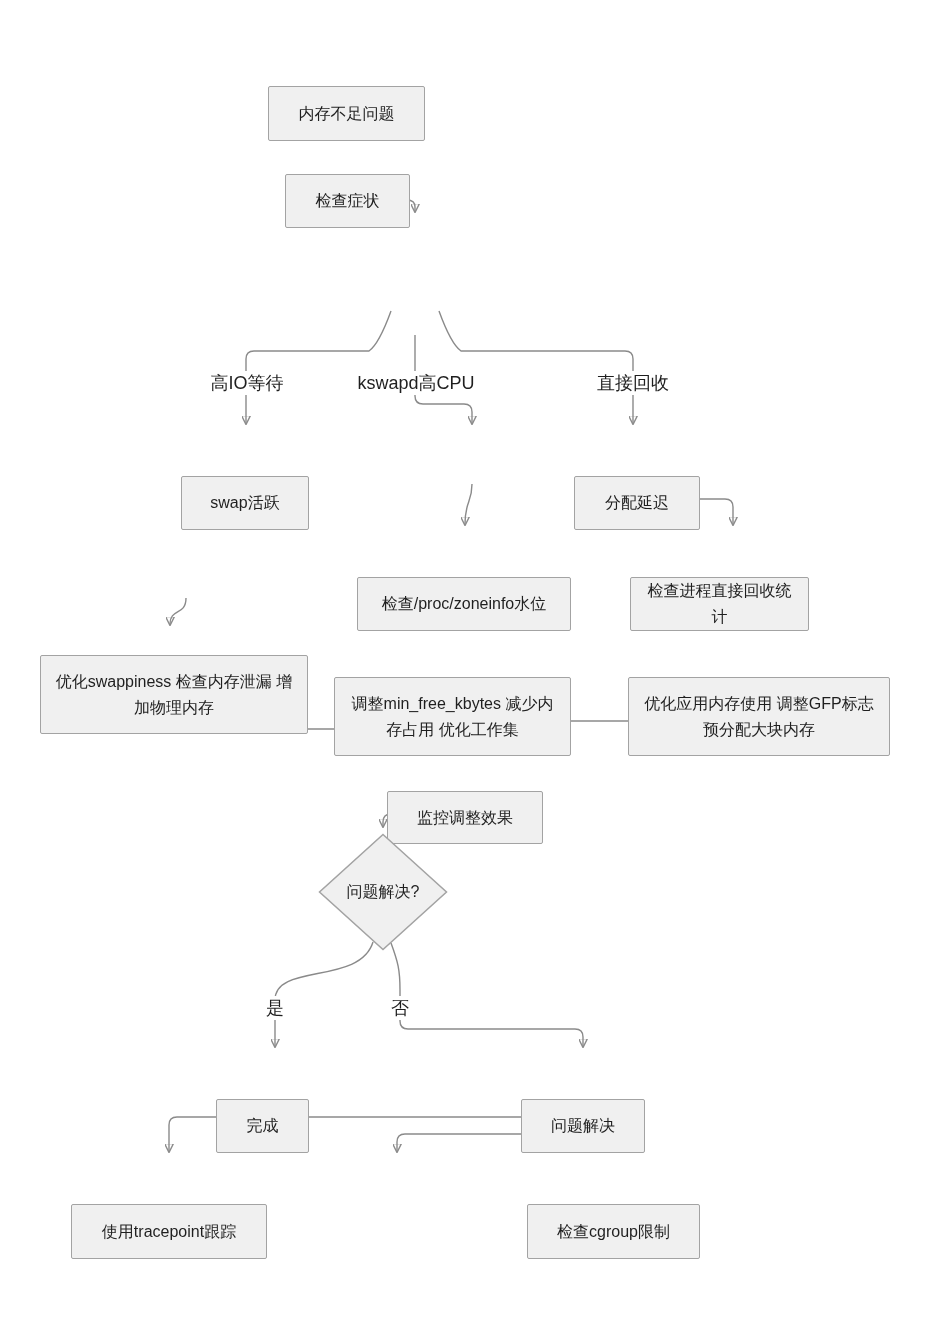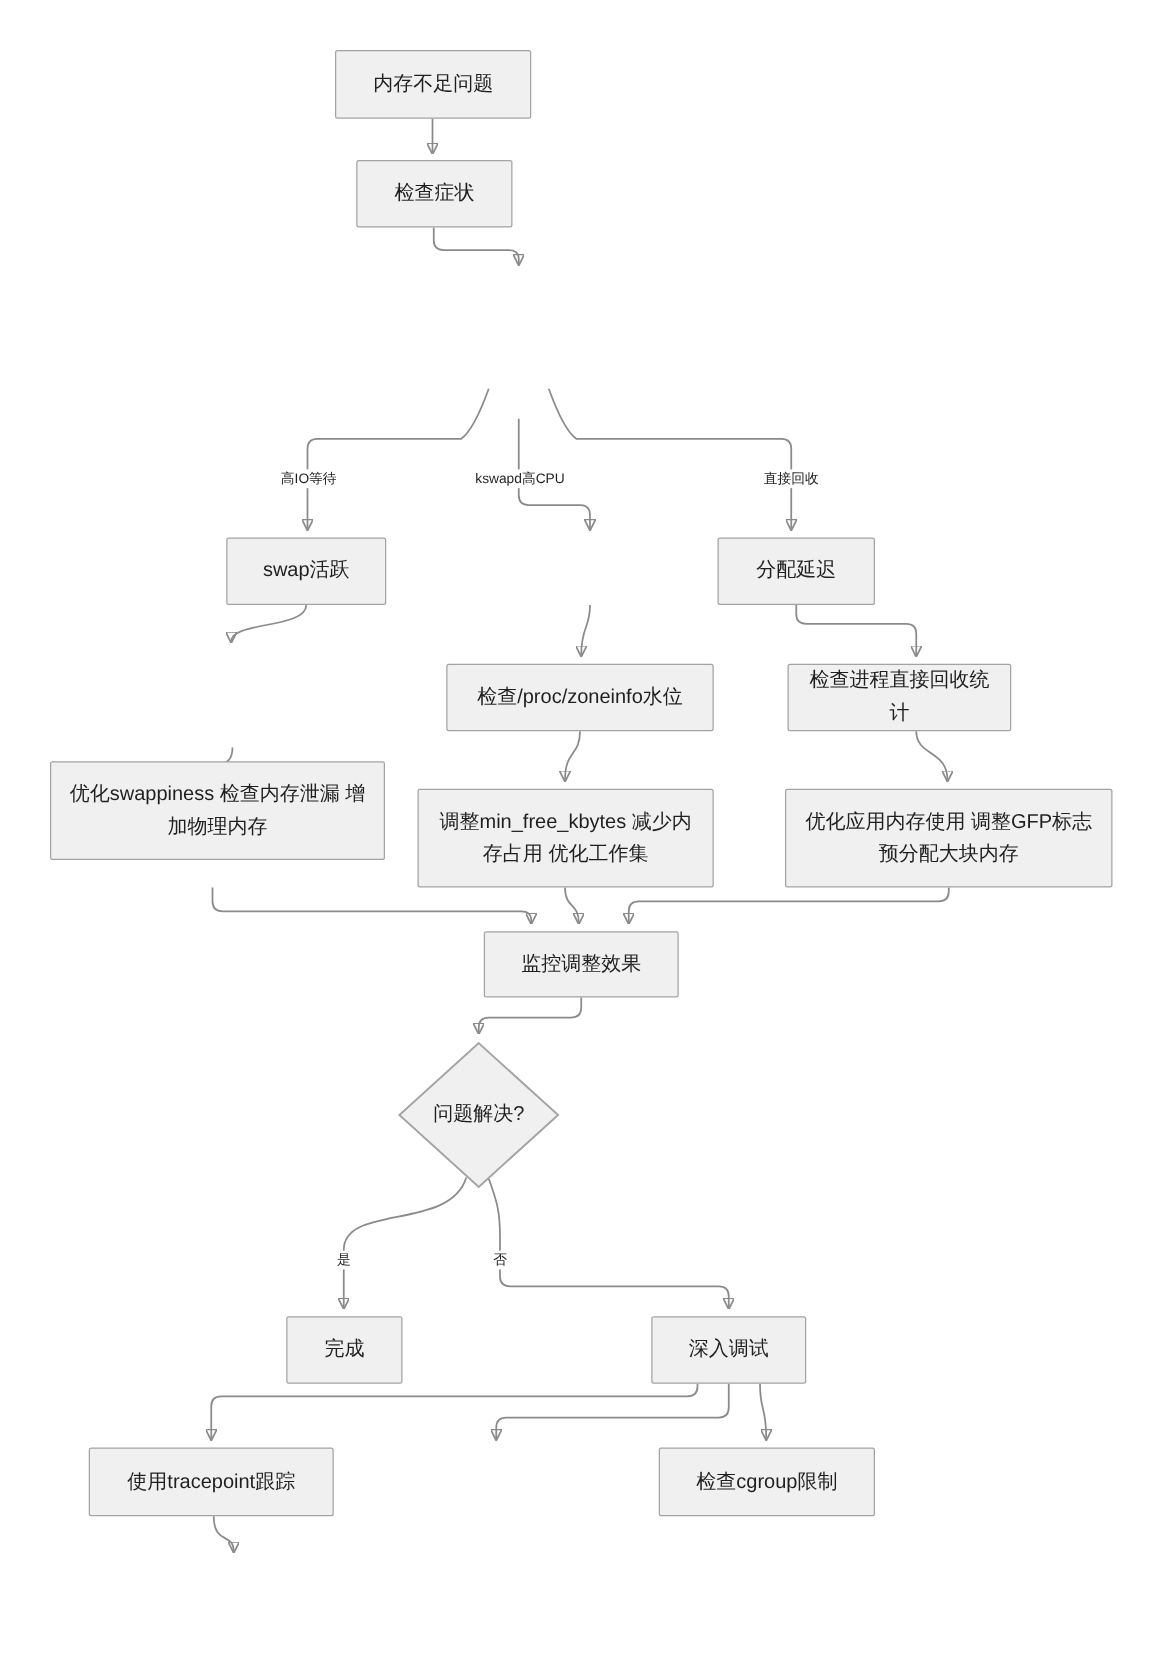--- a/index.html
+++ b/index.html
@@ -2,27 +2,27 @@
 <html><head>
 <meta charset="utf-8">
 <style>
   html,body{margin:0;padding:0;background:#ffffff;}
   body{font-family:"Liberation Sans","DejaVu Sans",sans-serif;}
   #canvas{position:relative;width:930px;height:1343px;background:#ffffff;overflow:hidden;}
   #edge-layer{position:absolute;left:0;top:0;width:930px;height:1343px;}
   #edge-layer path{stroke:#8a8a8a;stroke-width:1.4;fill:none;}
   .node{position:absolute;box-sizing:border-box;color:#1f1f1f;font-size:16px;line-height:1.6;
         display:flex;align-items:center;justify-content:center;text-align:center;}
-  .node.rect{background:#f0f0f0;border:1px solid #a3a3a3;border-radius:2px;padding:4px 12px;}
+  .node.rect{background:#f0f0f0;border:1px solid #a3a3a3;border-radius:2px;padding:4px 12px;margin-top:46px;}
   .node.diamond{background:transparent;padding:0;}
   .node.diamond svg{position:absolute;left:0;top:0;}
   .node.diamond polygon{fill:#f0f0f0;stroke:#a3a3a3;stroke-width:1.5;}
   .dlabel{position:relative;z-index:2;}
   .edge-label{position:absolute;transform:translate(-50%,-50%);background:#ffffff;
-              padding:0 3px;font-size:11px;color:#1f1f1f;white-space:nowrap;}
+              padding:0 3px;font-size:18px;color:#1f1f1f;white-space:nowrap;}
 </style>
 </head>
 <body>
 
 <div id="canvas">
 
   <svg id="edge-layer" width="930" height="1343" viewBox="0 0 930 1343" xmlns="http://www.w3.org/2000/svg">
     <defs>
       <marker id="arrow" markerWidth="9" markerHeight="9" refX="7.5" refY="4.5" orient="auto" markerUnits="userSpaceOnUse">
         <path d="M0,0 L9,4.5 L0,9 z" fill="#595959" stroke="none"></path>
@@ -101,26 +101,26 @@
   <div class="node diamond" style="left:318px;top:833px;width:130px;height:118px">
     <svg width="130" height="118" viewBox="0 0 130 118">
       <polygon points="65,1.5 128.5,59 65,116.5 1.5,59"></polygon>
     </svg>
     <span class="dlabel">问题解决?</span>
   </div>
 
   <span class="edge-label" style="left:275px;top:1008px">是</span>
   <span class="edge-label" style="left:400px;top:1008px">否</span>
 
-  <div class="node rect" style="left:229px;top:1053px;width:93px;height:54px">
+  <div class="node rect" style="left:216px;top:1053px;width:93px;height:54px">
     <span class="nlabel">完成</span>
   </div>
 
   <div class="node rect" style="left:521px;top:1053px;width:124px;height:54px">
-    <span class="nlabel">深入调试</span>
+    <span class="nlabel">问题解决</span>
   </div>
 
   <div class="node rect" style="left:71px;top:1158px;width:196px;height:55px">
     <span class="nlabel">使用tracepoint跟踪</span>
   </div>
 
 
   <div class="node rect" style="left:527px;top:1158px;width:173px;height:55px">
     <span class="nlabel">检查cgroup限制</span>
   </div>

